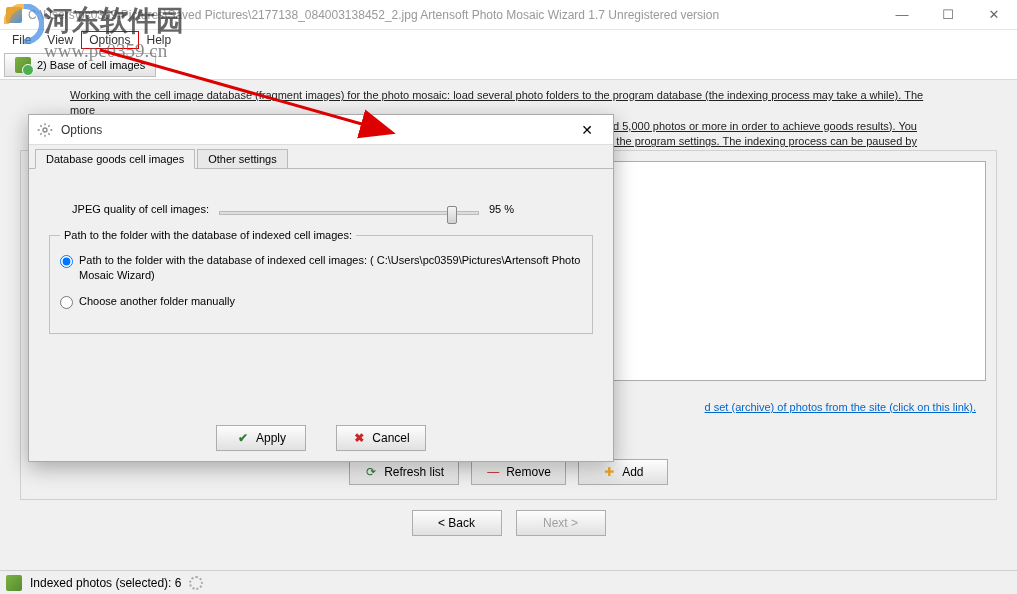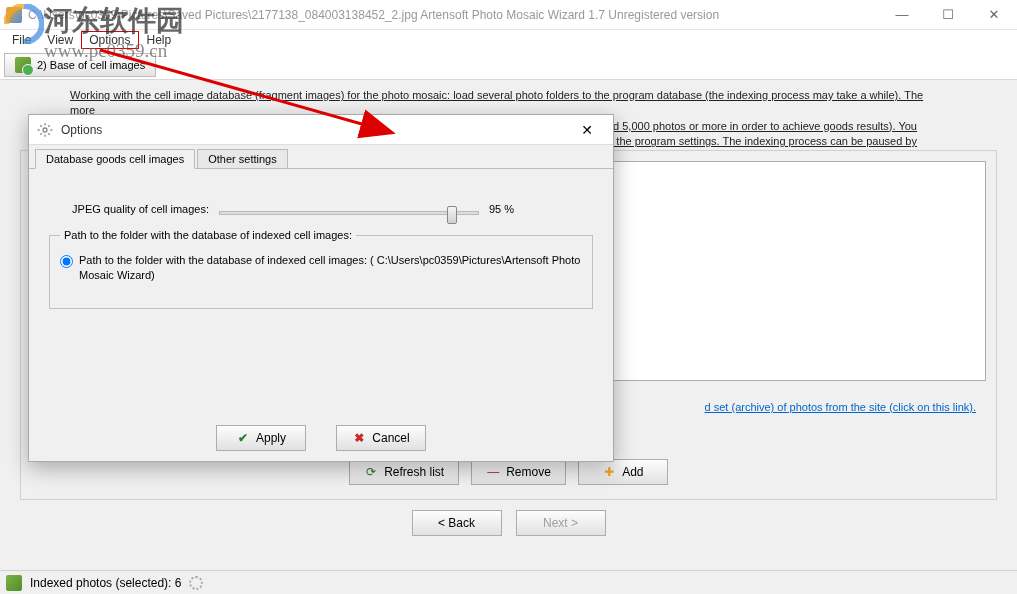--- a/index.html
+++ b/index.html
@@ -171,20 +171,24 @@
       </div>
       <span>95 %</span>
     </div>
 
     <fieldset class="path">
       <legend>Path to the folder with the database of indexed cell images:</legend>
       <label class="radio-row">
         <input type="radio" name="pth" checked="" style="">
         <span>Path to the folder with the database of indexed cell images:  ( C:\Users\pc0359\Pictures\Artensoft Photo Mosaic Wizard)</span>
       </label>
+      <label class="radio-row">
+        <input type="radio" name="pth" style="">
+        <span>Choose another folder manually</span>
+      </label>
     </fieldset>
   </div>
 
   <div class="dlg-buttons">
     <button class="btn">
       <span class="ico check">✔</span>
       <span>Apply</span>
     </button>
     <button class="btn">
       <span class="ico cross">✖</span>

